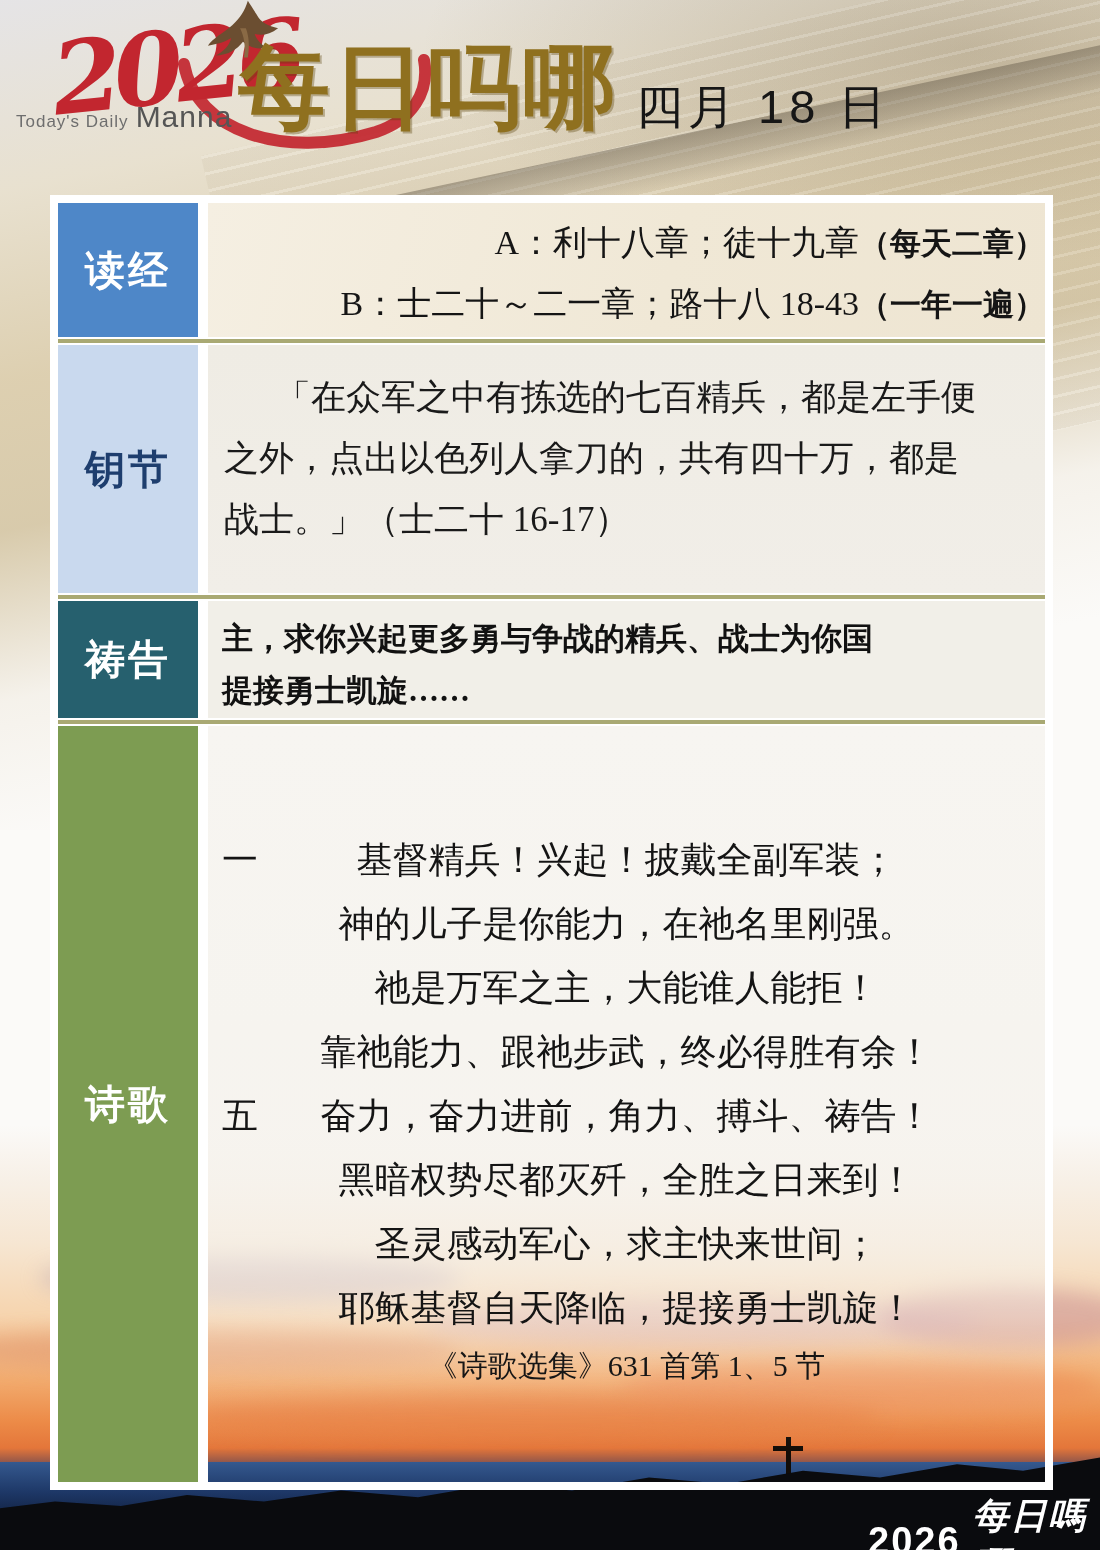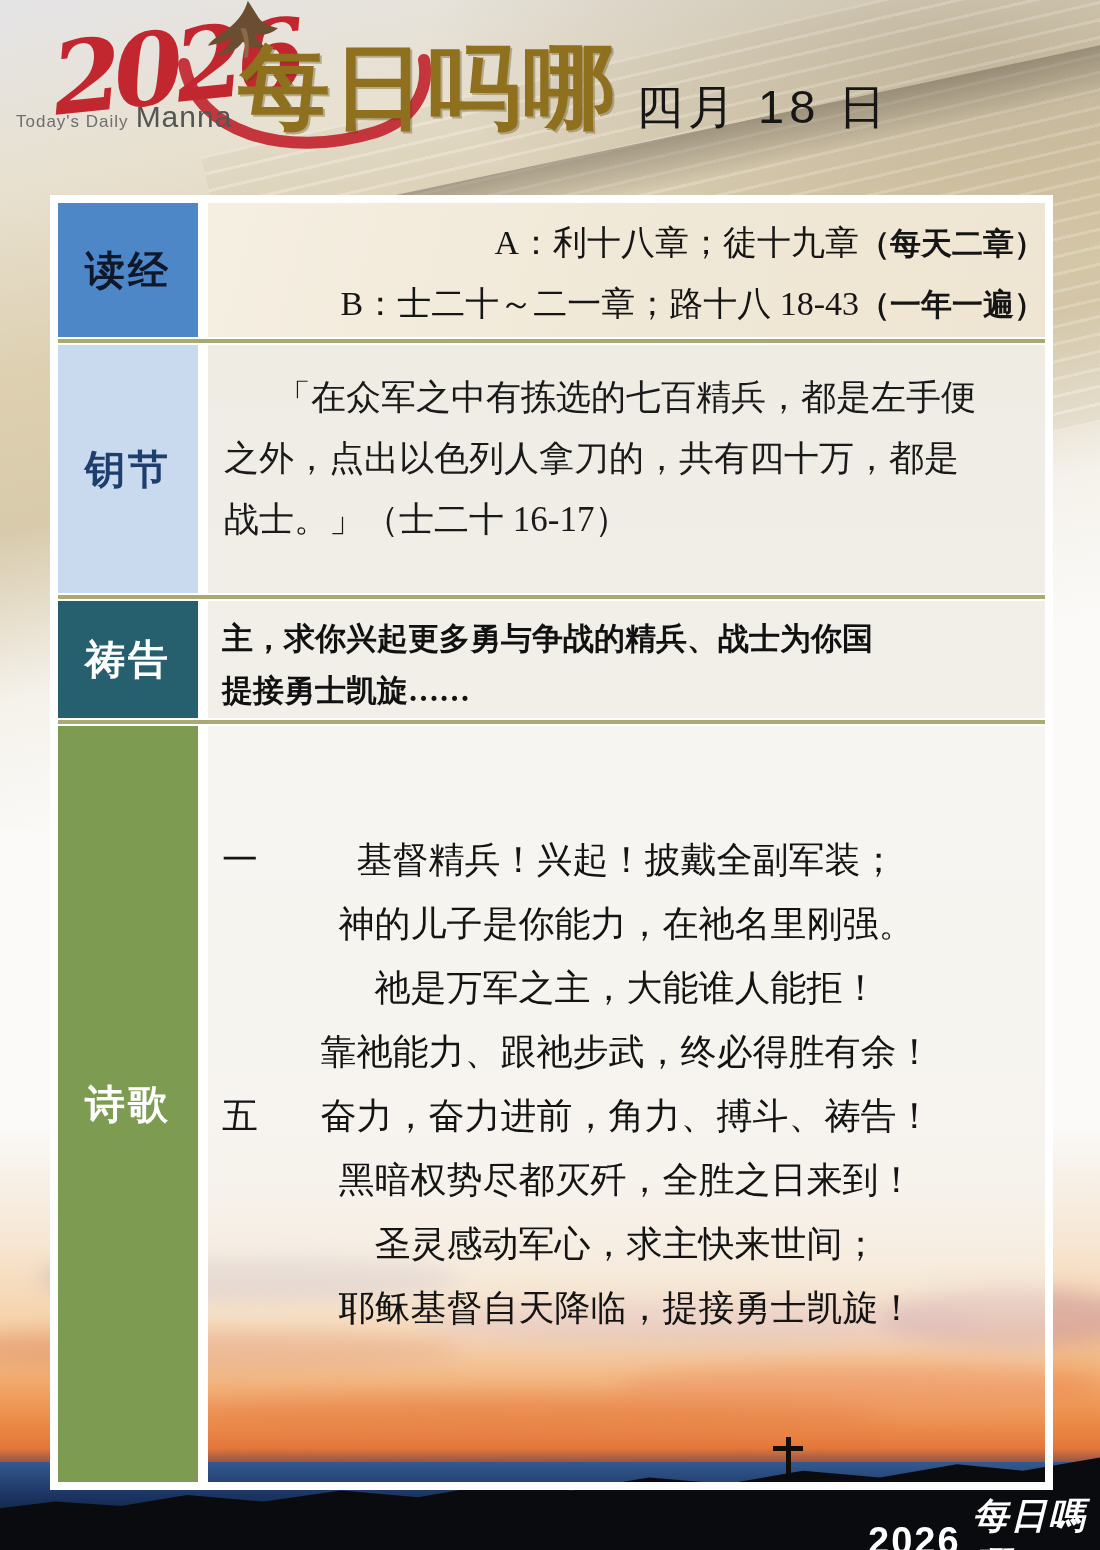--- a/index.html
+++ b/index.html
@@ -65,21 +65,21 @@
     font-weight:700; font-size:40px; letter-spacing:3px; }
   .gutter { flex:0 0 10px; width:10px; background:#fff; }
   .content-cell { flex:1; box-sizing:border-box; }
   .row-reading  { height:134px; }
   .row-keyverse { height:248px; }
   .row-prayer   { height:117px;border-radius:14px; }
   .row-hymn     { height:756px; }
   .divider-row { height:8px; background:#fff; position:relative; }
   .divider-bar { position:absolute; left:0; right:0; top:2px; height:4px; background:var(--divider,#a9a973); }
 
-  .lbl-reading  { background:var(--reading-label-bg,#4e87c8);  color:#0f172a; }
+  .lbl-reading  { background:var(--reading-label-bg,#4e87c8);  color:#ffffff; }
   .lbl-keyverse { background:var(--keyverse-label-bg,#c9d9ee); color:var(--keyverse-label-text,#1e3e6e); }
   .lbl-prayer   { background:var(--prayer-label-bg,#26606e);   color:#fff; }
   .lbl-hymn     { background:var(--hymn-label-bg,#7d9c52);     color:#fff; }
 
   .content-reading  { background:linear-gradient(105deg,#f5efe2,#f0e8d6 55%,#eee5d2);
     padding:10px 0 8px 14px; font-size:34px; line-height:60px; color:#151515;text-align:right; }
   .content-reading .note { font-weight:700; font-family:"Liberation Sans", sans-serif; font-size:31px; }
   .content-keyverse { background:linear-gradient(180deg,#efece4,#f1eee8);
     padding:22px 0 0 16px; font-size:35px; line-height:61px; color:#1a1a1a; }
   .kv-indent { text-indent:52px; }
@@ -189,20 +189,21 @@
       <div class="gutter"></div>
       <div class="content-cell content-hymn">
         <div class="hymn-line"><span class="hymn-num">一</span><span>基督精兵！兴起！披戴全副军装；</span></div>
         <div class="hymn-line"><span>神的儿子是你能力，在祂名里刚强。</span></div>
         <div class="hymn-line"><span>祂是万军之主，大能谁人能拒！</span></div>
         <div class="hymn-line"><span>靠祂能力、跟祂步武，终必得胜有余！</span></div>
         <div class="hymn-line"><span class="hymn-num">五</span><span>奋力，奋力进前，角力、搏斗、祷告！</span></div>
         <div class="hymn-line"><span>黑暗权势尽都灭歼，全胜之日来到！</span></div>
         <div class="hymn-line"><span>圣灵感动军心，求主快来世间；</span></div>
         <div class="hymn-line"><span>耶稣基督自天降临，提接勇士凯旋！</span></div>
+        <div class="hymn-source">《诗歌选集》631 首第 1、5 节</div>
       </div>
     </div>
 
   </div>
 
   <div class="footer-brand">
     <span class="fb-year">2026</span>
     <span class="fb-cn">每日嗎哪</span>
   </div>
 

